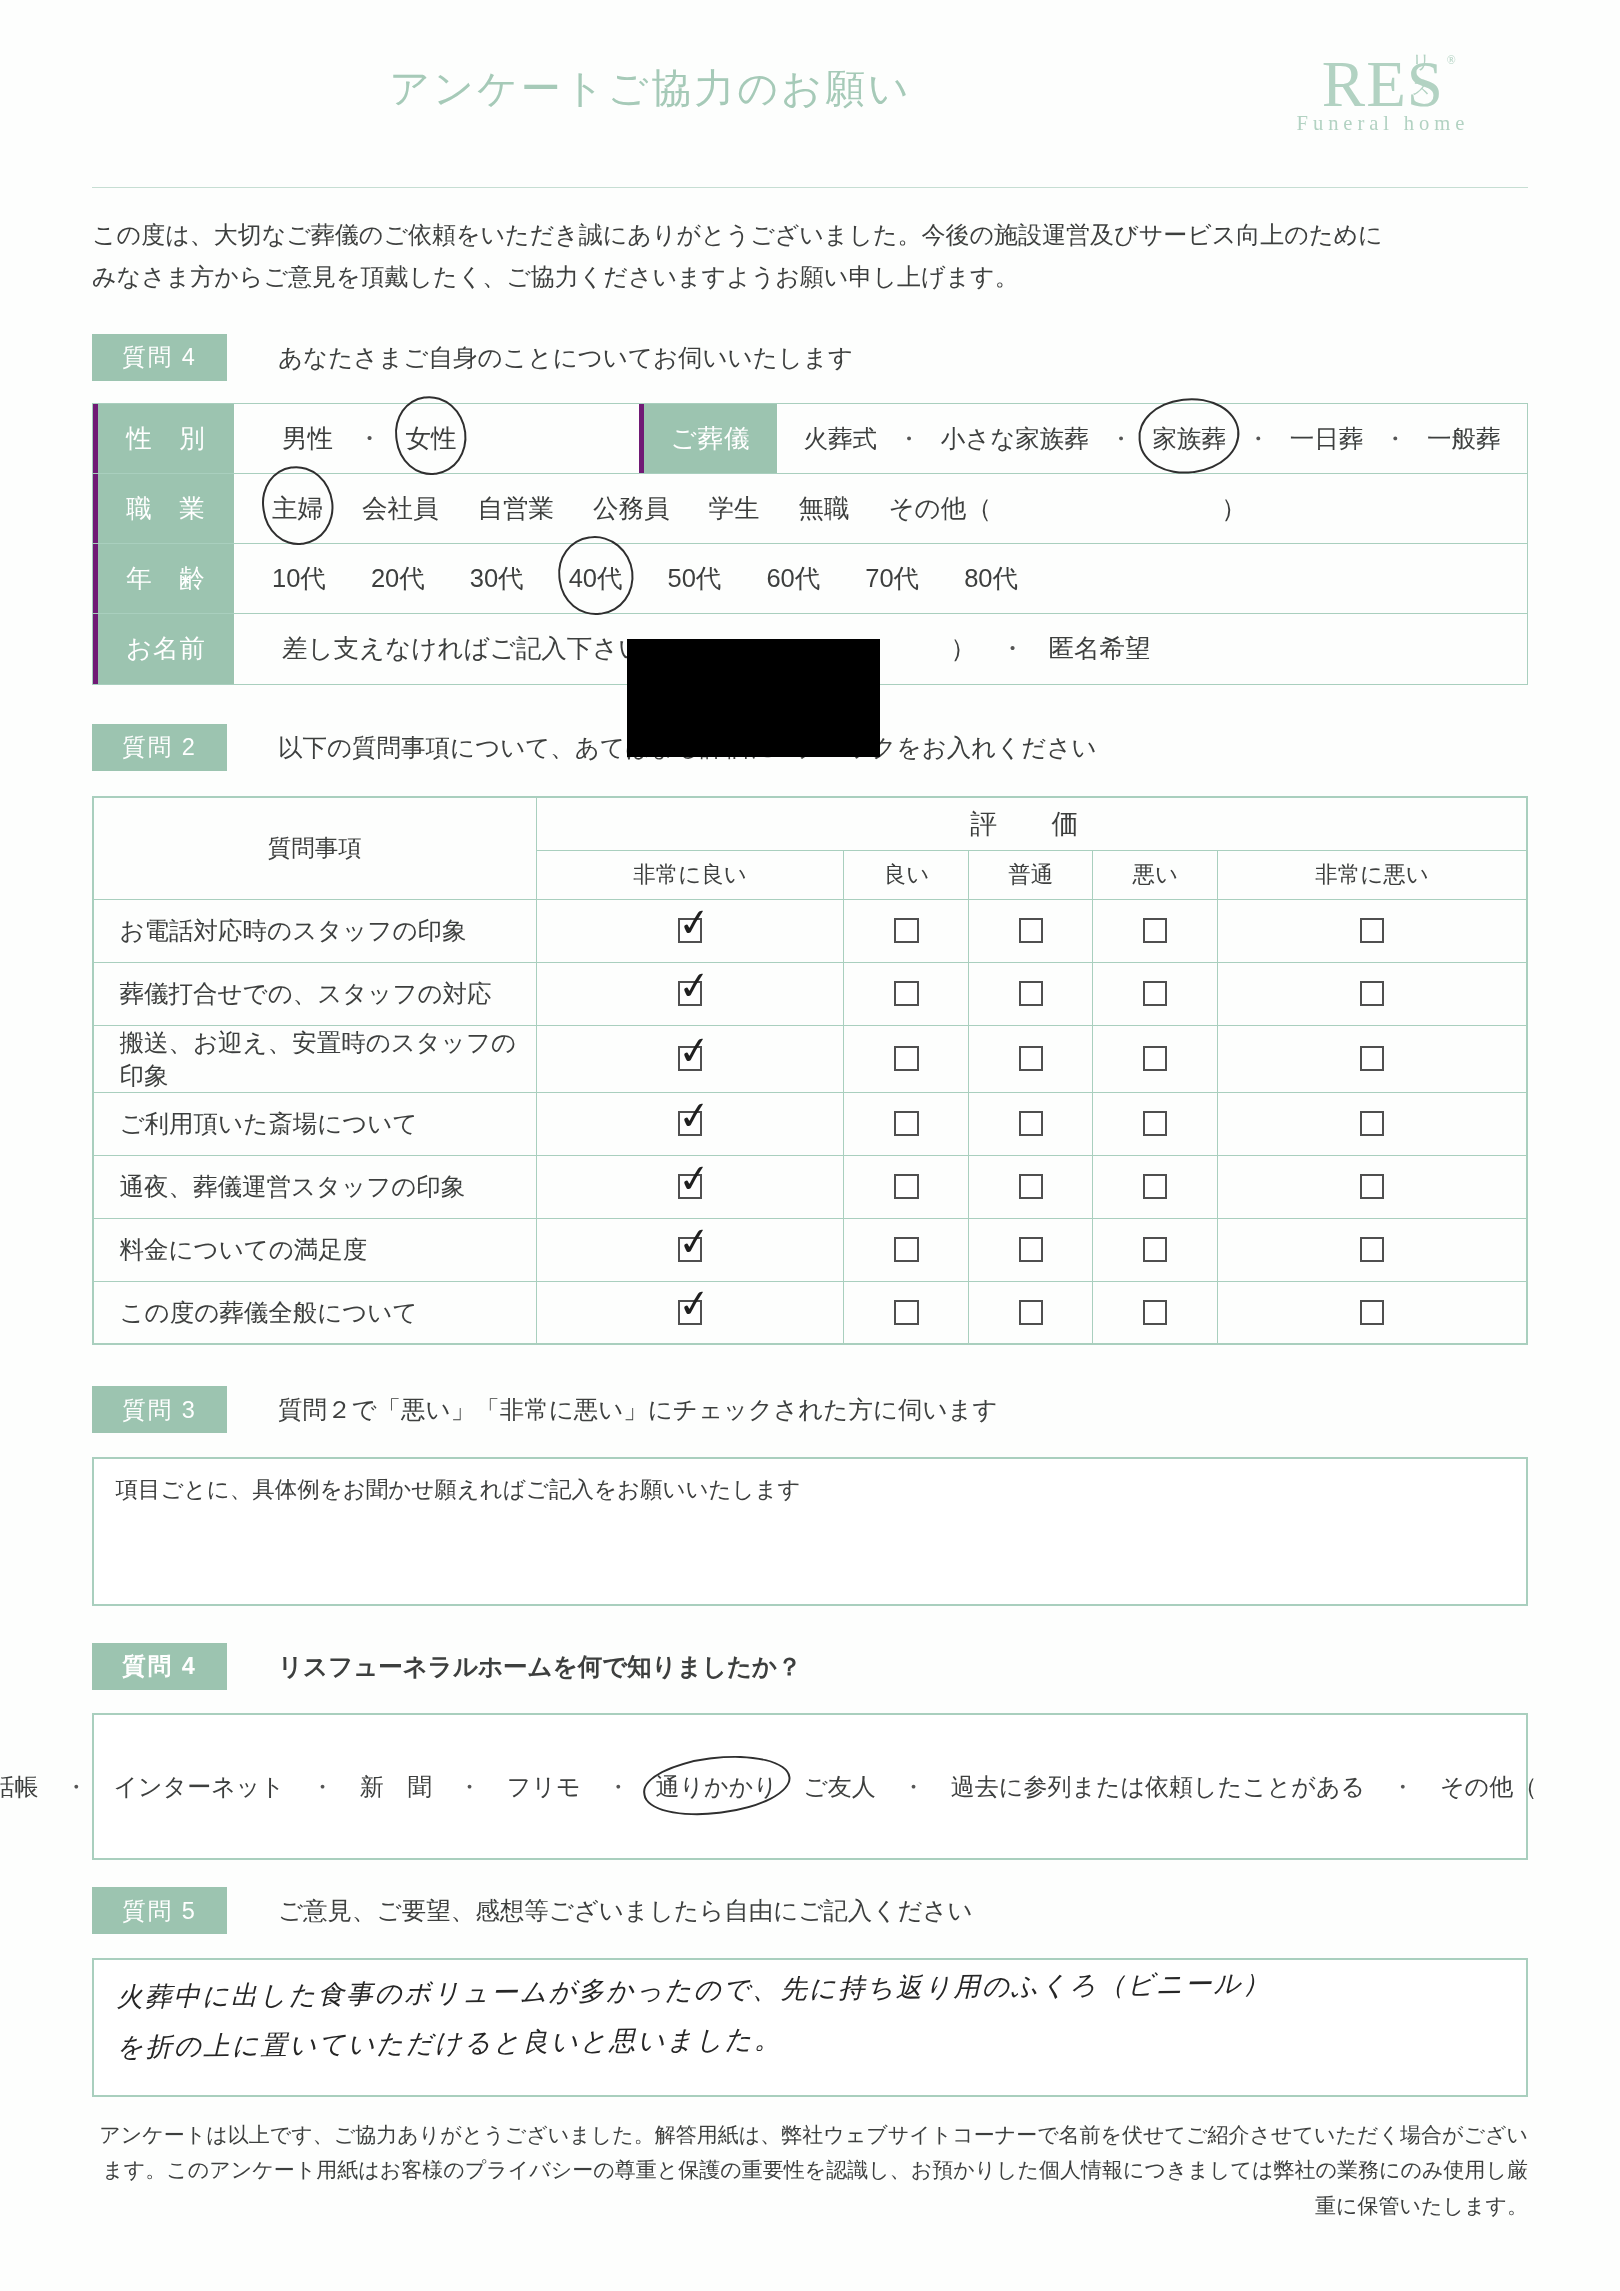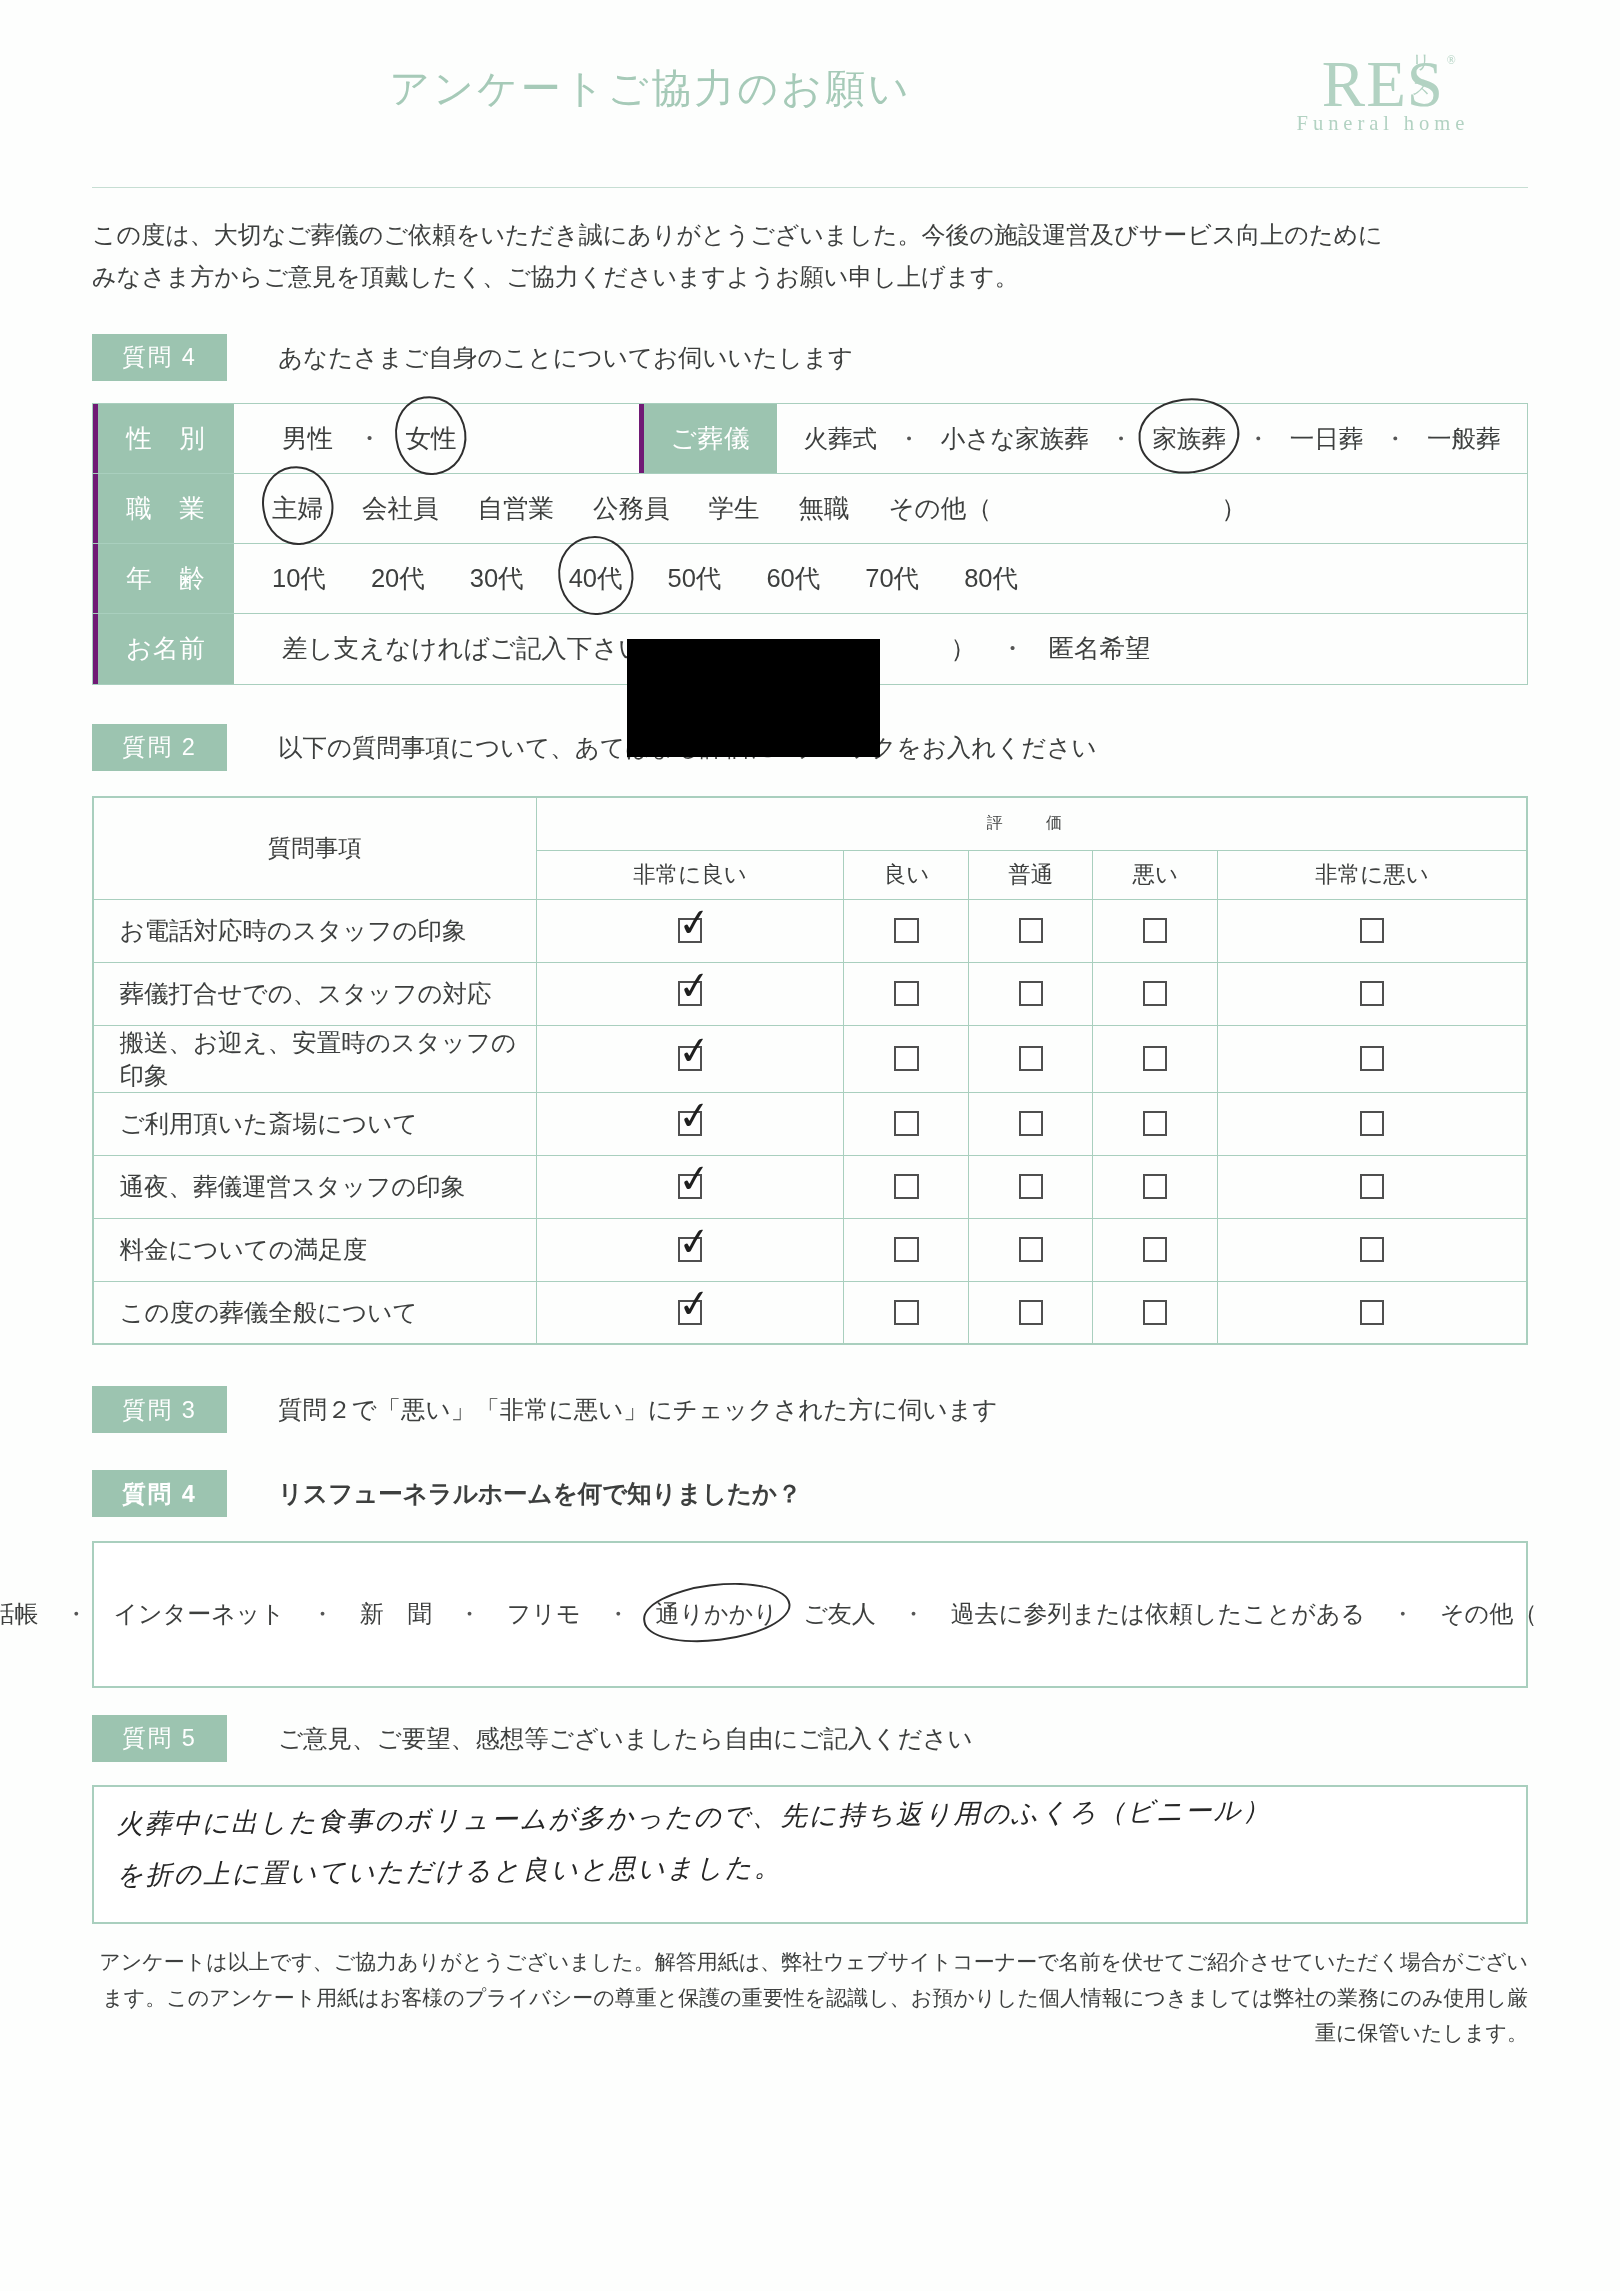--- a/index.html
+++ b/index.html
@@ -65,21 +65,21 @@
     border:2.9px solid #2f2f2f;border-radius:48% 52% 50% 50%;
     transform:translate(-50%,-53%) rotate(-7deg);
     pointer-events:none;
   }
   .opts.q4l1 .circled::after{width:118%;height:165%;}
   .redaction{position:absolute;left:392px;top:25.5px;width:253px;height:118px;background:#000;z-index:4;}
   
   .rating-table{width:100%;border-collapse:collapse;margin-top:25.5px;border:2px solid var(--border);}
   .rating-table th,.rating-table td{border:1px solid var(--border);}
   th.item-head{width:443px;font-weight:normal;font-size:23.5px;color:var(--text);}
-  th.group-head{font-weight:normal;font-size:16px;letter-spacing:13.7px;height:53px;color:var(--text);}
+  th.group-head{font-weight:normal;font-size:27px;letter-spacing:13.7px;height:53px;color:var(--text);}
   th.rate-head{font-weight:normal;font-size:22.5px;height:49px;color:var(--text);}
   td.item{font-size:24.5px;padding-left:25.5px;height:63px;color:var(--text);}
   td.cell{text-align:center;}
   .cbx{display:inline-block;width:24.5px;height:24.5px;border:2px solid #4f4f4f;background:#fff;position:relative;vertical-align:middle;}
   .mark{
     position:absolute;left:-2px;top:-17.6px;font-size:39px;line-height:1;color:#1f1f1f;
     font-family:"DejaVu Sans",sans-serif;transform:rotate(-6deg);font-weight:bold;
   }
   
   .answer-box{margin-top:23.5px;border:2px solid var(--border);background:#fff;padding:15.7px 21.6px;}
@@ -255,20 +255,23 @@
           </tr>
         </tbody>
     </table>
   </section>
 
   <section>
     <div class="q-head mt-q3">
       <span class="badge">質問 3</span>
       <span class="q-prompt">質問２で「悪い」「非常に悪い」にチェックされた方に伺います</span>
     </div>
+    <div class="answer-box box-q3">
+      <span>項目ごとに、具体例をお聞かせ願えればご記入をお願いいたします</span>
+    </div>
   </section>
 
   <section>
     <div class="q-head mt-q4">
       <span class="badge">質問 4</span>
       <span class="q-prompt">リスフューネラルホームを何で知りましたか？</span>
     </div>
     <div class="answer-box box-q4">
       <div class="opts q4l1" style="display:flex;align-items:center;gap:25.5px;">
           <span class="opt">病院の一覧表</span>

